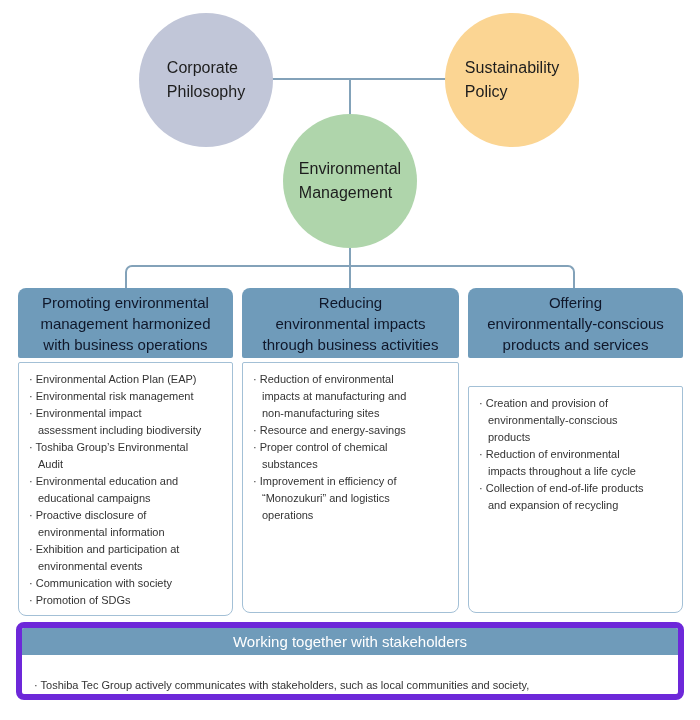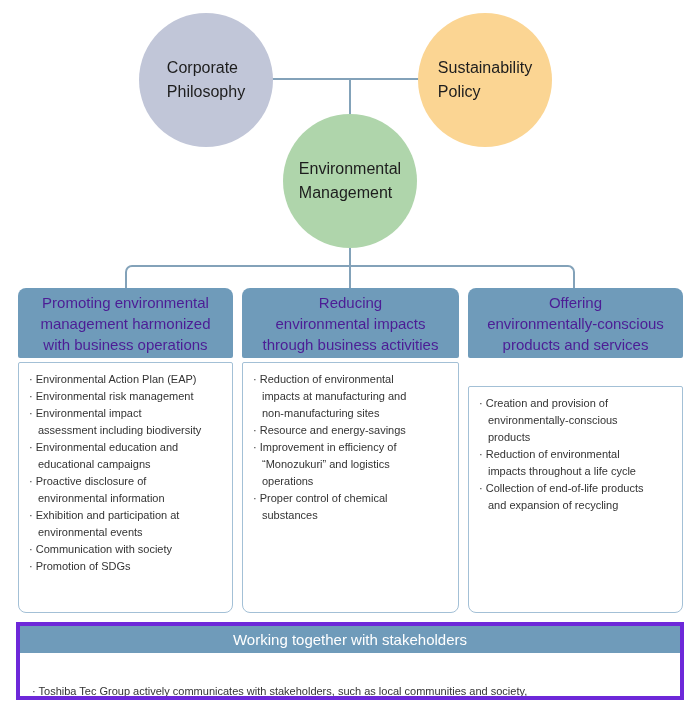--- a/index.html
+++ b/index.html
@@ -24,53 +24,53 @@
   }
 
   
   .circle {
     position: absolute; width: 134px; height: 134px; border-radius: 50%;
     display: flex; align-items: center; justify-content: center;
     text-align: left; font-size: 16px; line-height: 24px; color: #1d1d1d;
     white-space: pre-line; z-index: 2;
   }
   #circle-corporate     { left: 139px; top: 13px; }
-  #circle-sustainability{ left: 418px; top: 13px; }
+  #circle-sustainability{ left: 445px; top: 13px; }
   #circle-environmental { left: 283px; top: 114px; }
 
   
   .box {
     position: absolute; top: 288px; width: 215px; height: 325px;
     display: flex; flex-direction: column; z-index: 2;
   }
   #box-0 { left: 18px; }
   #box-1 { left: 242px; width: 217px; }
   #box-2 { left: 468px; gap: 24px; }
   .box-header {
-    background: #6f9bba; color: #4c1d95;
+    background: #6f9bba; color: #0f172a;
     border-radius: 8px 8px 2px 2px;
     min-height: 70px; box-sizing: border-box; padding: 3px 4px;
     display: flex; align-items: center; justify-content: center;
     text-align: center; font-size: 15px; line-height: 21px;
     white-space: pre-line;
   }
   .box-body {
     flex: 1; margin-top: 4px; background: #ffffff;
     border: 1px solid #a3c0d6; border-radius: 2px 2px 8px 8px;
     box-sizing: border-box; padding: 8px 6px 6px 10px;
   }
   ul.items { list-style: none; margin: 0; padding: 0; font-size: 11px; line-height: 17px; color: #333333; }
   ul.items li { padding-left: 9px; text-indent: -9px; white-space: pre-line; }
 
   
   #banner {
     position: absolute; left: 16px; top: 622px; width: 668px; height: 78px;
-    border: 4px solid #6d28d9; border-radius: 0; overflow: hidden;
+    border: 6px solid #6d28d9; border-radius: 8px; overflow: hidden;
     display: flex; flex-direction: column; box-sizing: border-box;
-    background: #ffffff; z-index: 2; gap: 8px;
+    background: #ffffff; z-index: 2;
   }
   #banner-header {
     background: #6f9bba; color: #ffffff; height: 27px; flex: none;
     display: flex; align-items: center; justify-content: center;
     font-size: 15px;
   }
   #banner-body { flex: 1; padding: 20px 12px 4px 12px; }
   #banner-body ul.items { line-height: 20px; }
 </style>
 </head>
@@ -99,20 +99,22 @@
   <div class="box" id="box-0">
     <div class="box-header" style="background-color: rgb(111, 155, 186);">Promoting environmental
 management harmonized
 with business operations</div>
     <div class="box-body">
       <ul class="items">
           <li>· Environmental Action Plan (EAP)</li>
           <li>· Environmental risk management</li>
           <li>· Environmental impact
 assessment including biodiversity</li>
+          <li>· Toshiba Group’s Environmental
+Audit</li>
           <li>· Environmental education and
 educational campaigns</li>
           <li>· Proactive disclosure of
 environmental information</li>
           <li>· Exhibition and participation at
 environmental events</li>
           <li>· Communication with society</li>
           <li>· Promotion of SDGs</li>
         </ul>
     </div>
@@ -121,25 +123,25 @@
   <div class="box" id="box-1">
     <div class="box-header" style="background-color: rgb(111, 155, 186);">Reducing
 environmental impacts
 through business activities</div>
     <div class="box-body">
       <ul class="items">
           <li>· Reduction of environmental
 impacts at manufacturing and
 non-manufacturing sites</li>
           <li>· Resource and energy-savings</li>
+          <li>· Proper control of chemical
+substances</li>
           <li>· Improvement in efficiency of
 “Monozukuri” and logistics
 operations</li>
-          <li>· Proper control of chemical
-substances</li>
         </ul>
     </div>
   </div>
 
   <div class="box" id="box-2">
     <div class="box-header" style="background-color: rgb(111, 155, 186);">Offering
 environmentally-conscious
 products and services</div>
     <div class="box-body">
       <ul class="items">

